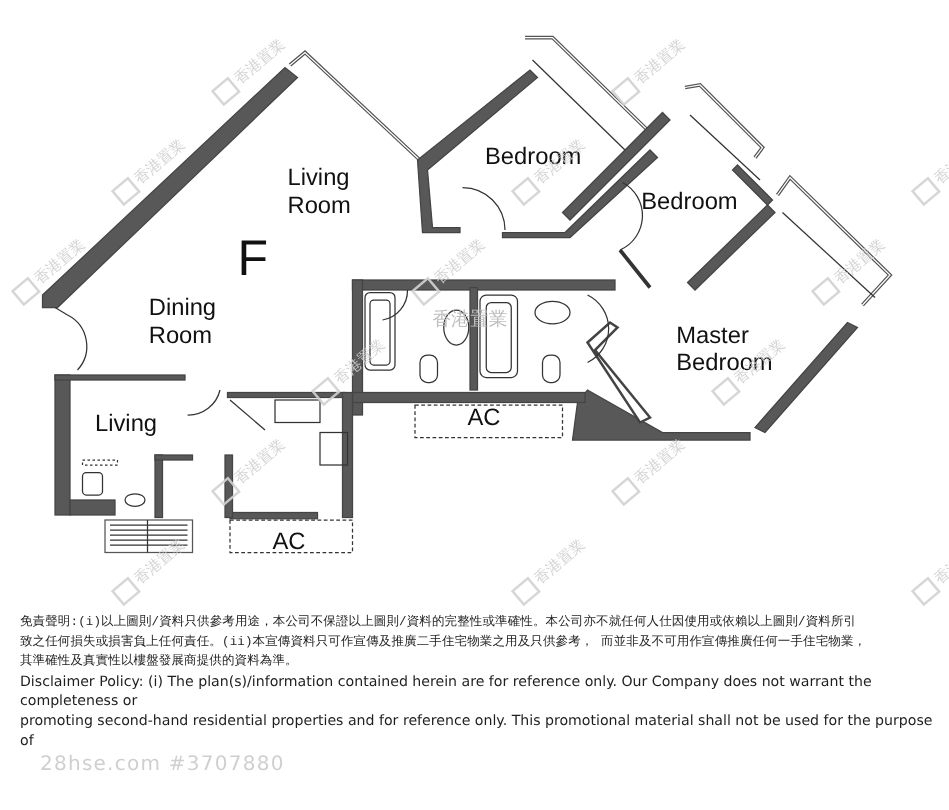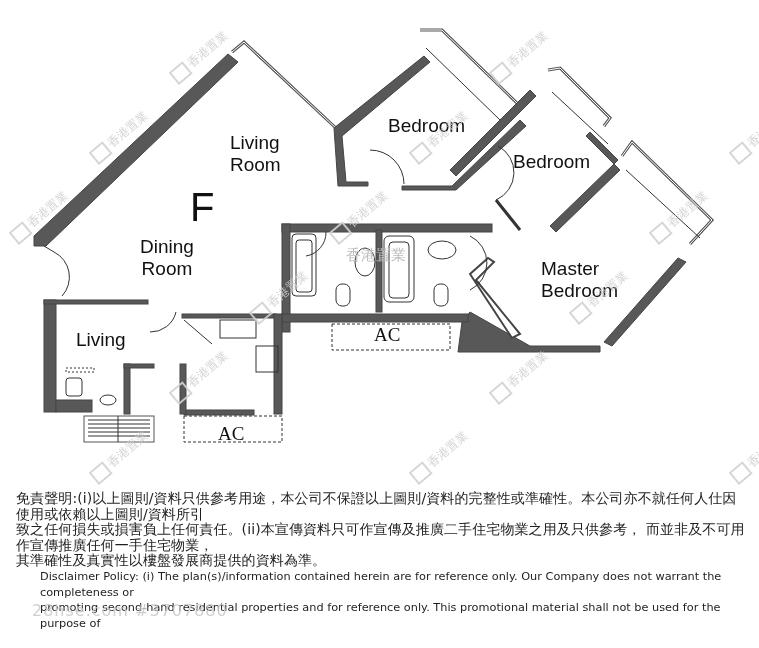--- a/index.html
+++ b/index.html
@@ -1,26 +1,26 @@
 <!DOCTYPE html>
 <html><head>
 <meta charset="utf-8">
 <style>
   html, body { margin: 0; padding: 0; background: #ffffff; }
   body { width: 759px; height: 648px; position: relative; overflow: hidden; font-family: "Liberation Sans", "DejaVu Sans", sans-serif; }
   #plan { position: absolute; left: 0; top: 0; width: 759px; height: 470px; }
   .room-label { position: absolute; font-family: "Liberation Sans", "DejaVu Sans", sans-serif; color: #111; font-size: 19px; line-height: 22px; text-align: left; }
   .unit-letter { position: absolute; font-size: 40px; color: #111; font-family: "Liberation Sans", "DejaVu Sans", sans-serif; }
-  .ac-label { position: absolute; font-size: 19px; color: #111; font-family: Liberation Serif, serif; }
+  .ac-label { position: absolute; font-size: 19px; color: #111; }
   .wm { position: absolute; color: #cfcfcf; font-size: 12px; transform: rotate(-40deg); transform-origin: left top; white-space: nowrap; opacity: 0.9; font-family: "DejaVu Sans", sans-serif; }
   .wm .box { display: inline-block; width: 14px; height: 12px; border: 2px solid #d2d2d2; margin-right: 3px; vertical-align: middle; }
   .wm-center { position: absolute; left: 346px; top: 246px; color: #bdbdbd; font-size: 15px; font-family: "DejaVu Sans", sans-serif; }
   #disclaimer { position: absolute; left: 16px; top: 491px; width: 730px; font-size: 11.4px; line-height: 15.6px; color: #1e1e1e; font-family: "DejaVu Sans", "Liberation Sans", sans-serif; }
-  #disclaimer .zh { font-size: 14px; letter-spacing: 0.1px; }
-  #disclaimer .en { font-size: 11.3px; margin-left: 24px; }
+  #disclaimer .zh { font-size: 10px; letter-spacing: 0.1px; font-family: Liberation Mono, monospace; }
+  #disclaimer .en { font-size: 11.3px; }
   .overlay-id { position: absolute; left: 32px; top: 601px; font-size: 16px; color: #c7c7c7; font-family: "DejaVu Sans", sans-serif; letter-spacing: 1px; opacity: 0.85; }
 </style>
 </head>
 <body>
 
 <div id="plan">
   <svg width="759" height="470" viewBox="0 0 759 470">
     <g fill="none" stroke="#333" stroke-width="1">
 
       <polygon points="34,236 228,54 238,62 46,246 34,246" fill="#585858" stroke="#444"></polygon>
@@ -97,21 +97,21 @@
       <rect x="220" y="320" width="36" height="18"></rect>
       <rect x="256" y="346" width="22" height="26"></rect>
       <rect x="184" y="416" width="98" height="26" stroke-dasharray="3,2"></rect>
       <line x1="184" y1="320" x2="212" y2="344"></line>
     </g>
   </svg>
 
   <div class="room-label" style="left:230px;top:132px;white-space:pre;">Living
 Room</div>
   <div class="unit-letter" style="left:190px;top:185px;">F</div>
-  <div class="room-label" style="left:140px;top:236px;white-space:pre;text-align:center;">Dining
+  <div class="room-label" style="left:119px;top:236px;white-space:pre;">Dining
 Room</div>
   <div class="room-label" style="left:388px;top:115px;">Bedroom</div>
   <div class="room-label" style="left:513px;top:151px;">Bedroom</div>
   <div class="room-label" style="left:541px;top:258px;white-space:pre;">Master
 Bedroom</div>
   <div class="room-label" style="left:76px;top:329px;">Living</div>
   <div class="ac-label" style="left:374px;top:324px;">AC</div>
   <div class="ac-label" style="left:218px;top:423px;">AC</div>
 
   <div class="wm-center">香港置業</div>

